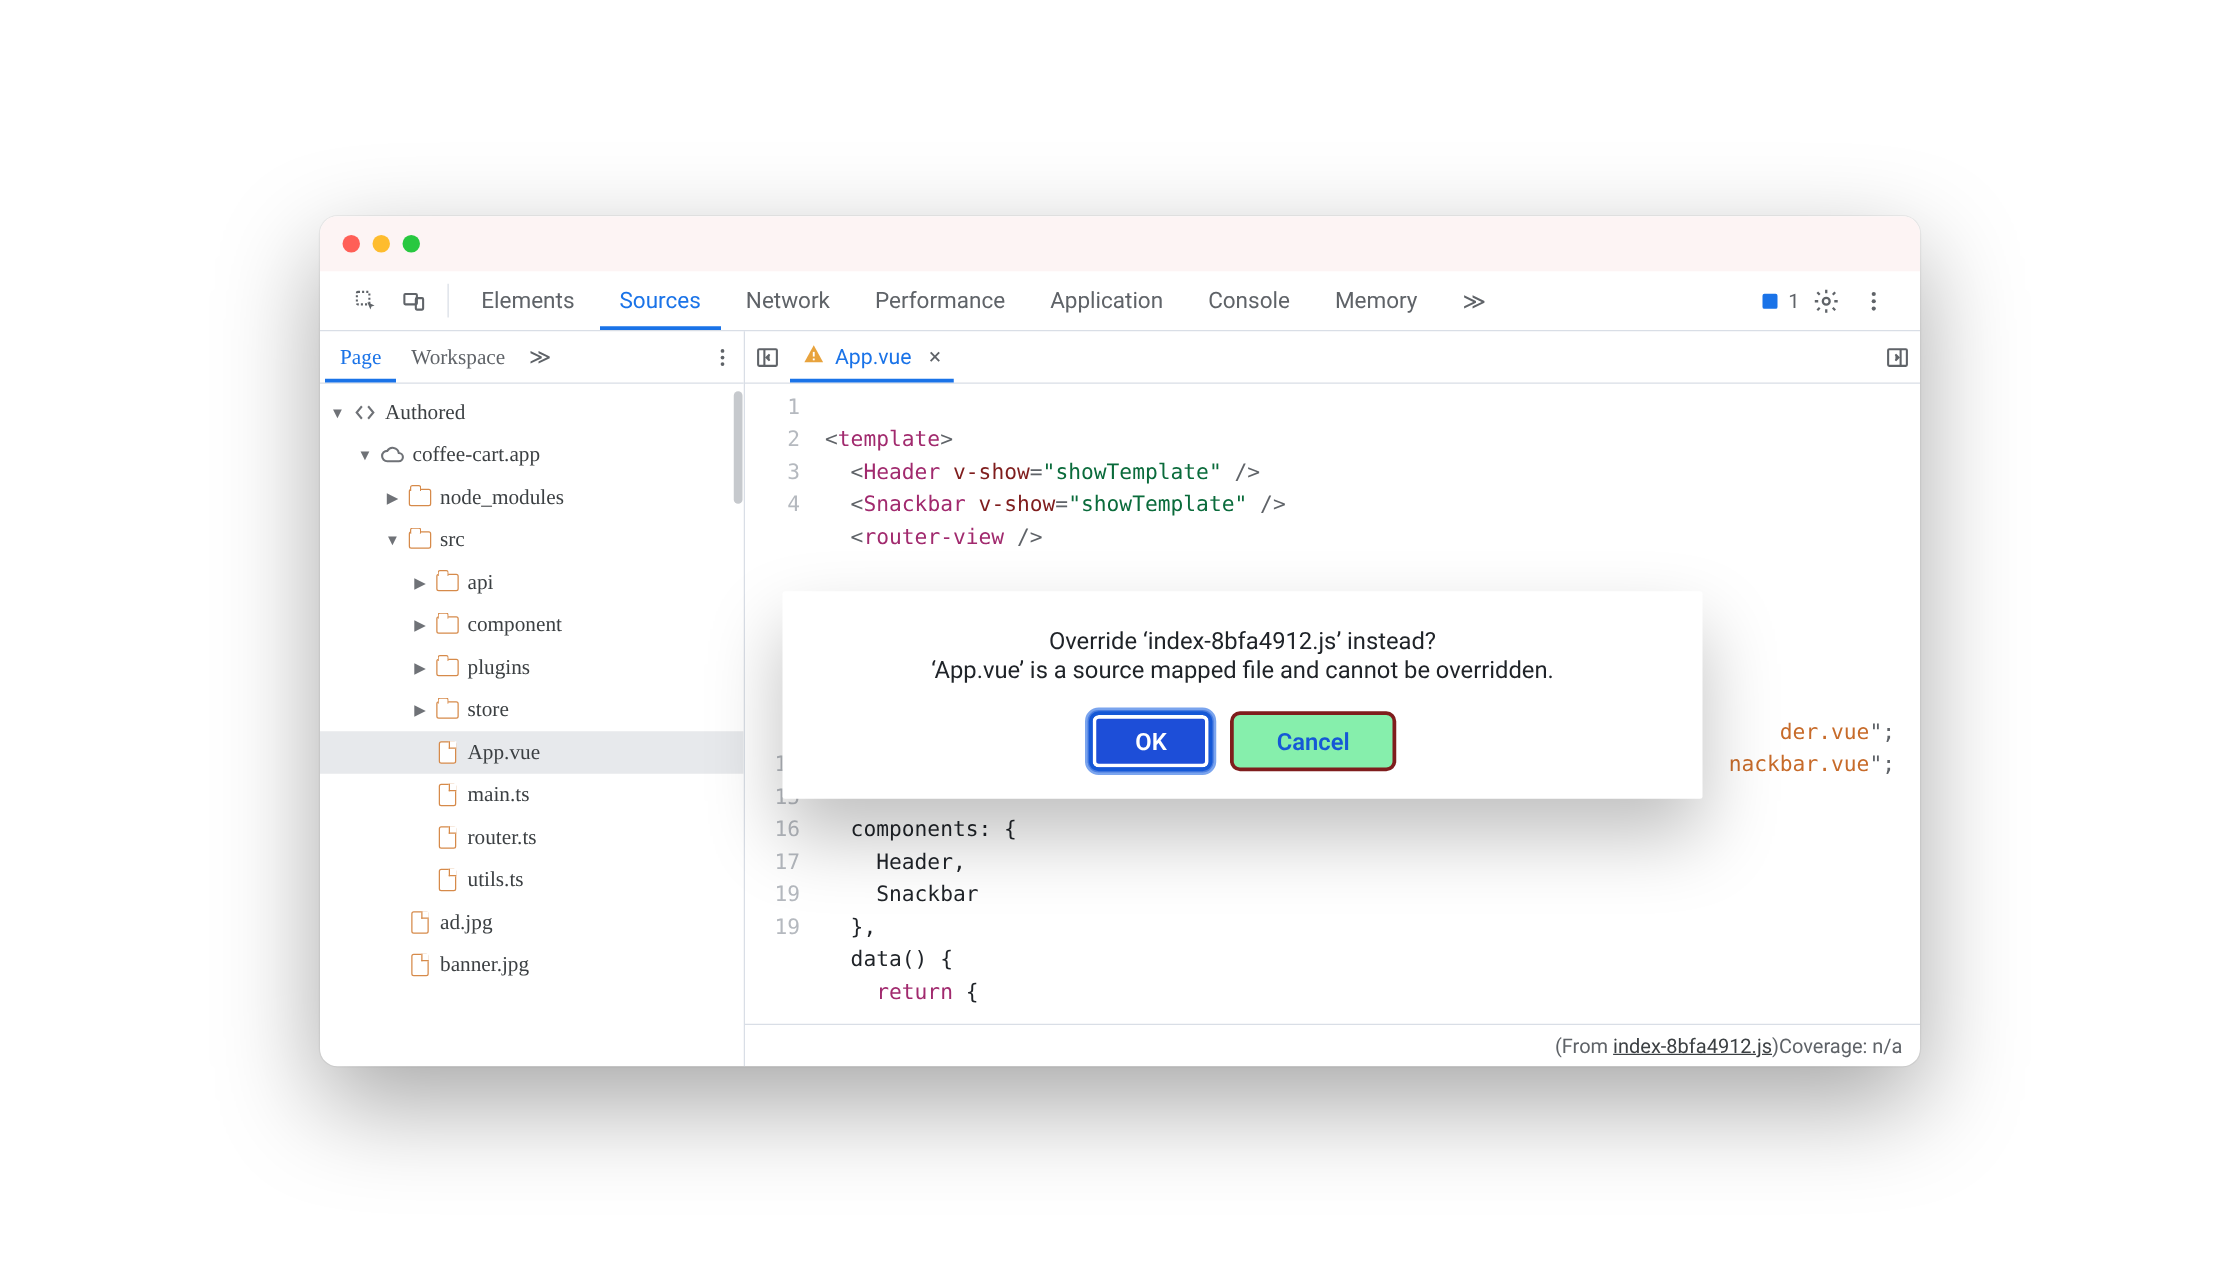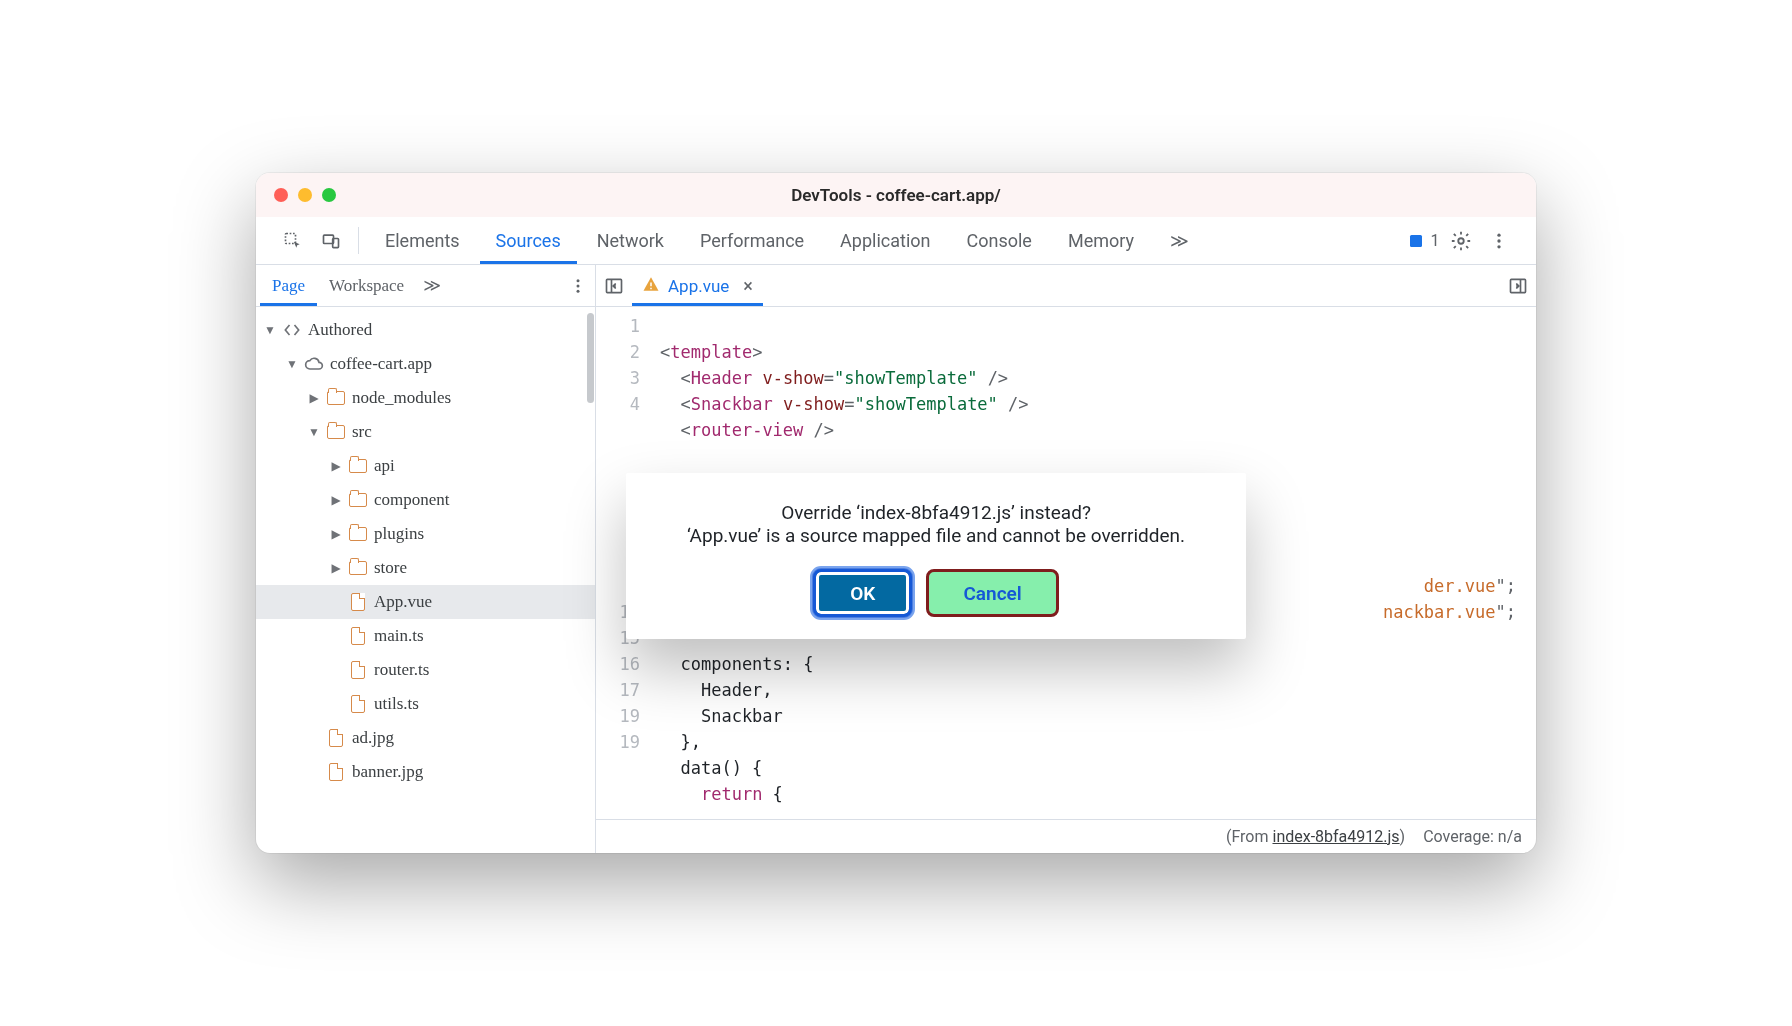--- a/index.html
+++ b/index.html
@@ -131,62 +131,61 @@
 .t-tag { color: #a12a6e; }
 .t-attr { color: #7f1d1d; }
 .t-str { color: #0a6b3b; }
 .t-punc { color: #5f6368; }
 .t-kw { color: #a12a6e; }
 .t-imp { color: #c76b2a; }
 
 .statusbar {
   height: 34px; border-top: 1px solid #d9dee6;
   display: flex; align-items: center; justify-content: flex-end;
-  font-size: 16px; color: #5f6368; padding: 0 14px; gap: 18px;
+  font-size: 16px; color: #5f6368; padding: 0 14px; 
 }
 .statusbar .from a { color: #3c4043; text-decoration: underline; }
 
 .dialog {
   position: absolute;
   left: 370px; top: 300px;
-  width: 620px;
+  width: 736px;
   background: #fff;
   box-shadow: 0 30px 60px rgba(0,0,0,0.25);
   border-radius: 2px;
   padding: 28px 24px 22px 24px;
   text-align: center;
   font-size: 19px;
   color: #1f2328;
 }
 .dialog .btns { margin-top: 22px; display: flex; justify-content: center; gap: 14px; }
 .btn {
   height: 48px; padding: 0 34px; border-radius: 8px; font-size: 19px; font-weight: 600;
   display: inline-flex; align-items: center; justify-content: center; cursor: pointer;
 }
 .btn-primary {
-  background: #0369a1; color: #fff; border: 3px solid #1558d6;
+  background: #1d4ed8; color: #fff; border: 3px solid #1558d6;
   box-shadow: 0 0 0 3px #fff inset, 0 0 0 2px #4a7de0;
   outline: 2px solid #7aa4ee; outline-offset: 1px;
 }
 .btn-secondary {
   background: #86efac; color: #1558d6; border: 3px solid #7f1d1d;
 }
 </style>
 </head>
 <body>
 
 <div class="viewport">
 
   <div class="titlebar">
     <div class="traffic">
       <span class="tl-close"></span>
       <span class="tl-min"></span>
       <span class="tl-max"></span>
     </div>
-    <div class="title">DevTools - coffee-cart.app/</div>
   </div>
 
   <div class="maintabs">
     <div class="iconbtn">
       <svg viewBox="0 0 24 24" width="20" height="20" fill="none" stroke="currentColor" stroke-width="2">
           <rect x="3" y="3" width="12" height="12" rx="1" stroke-dasharray="2 2"></rect>
           <path d="M13 13l7 3-3 1-1 3-3-7z" fill="currentColor" stroke="none"></path>
         </svg>
     </div>
     <div class="iconbtn">

